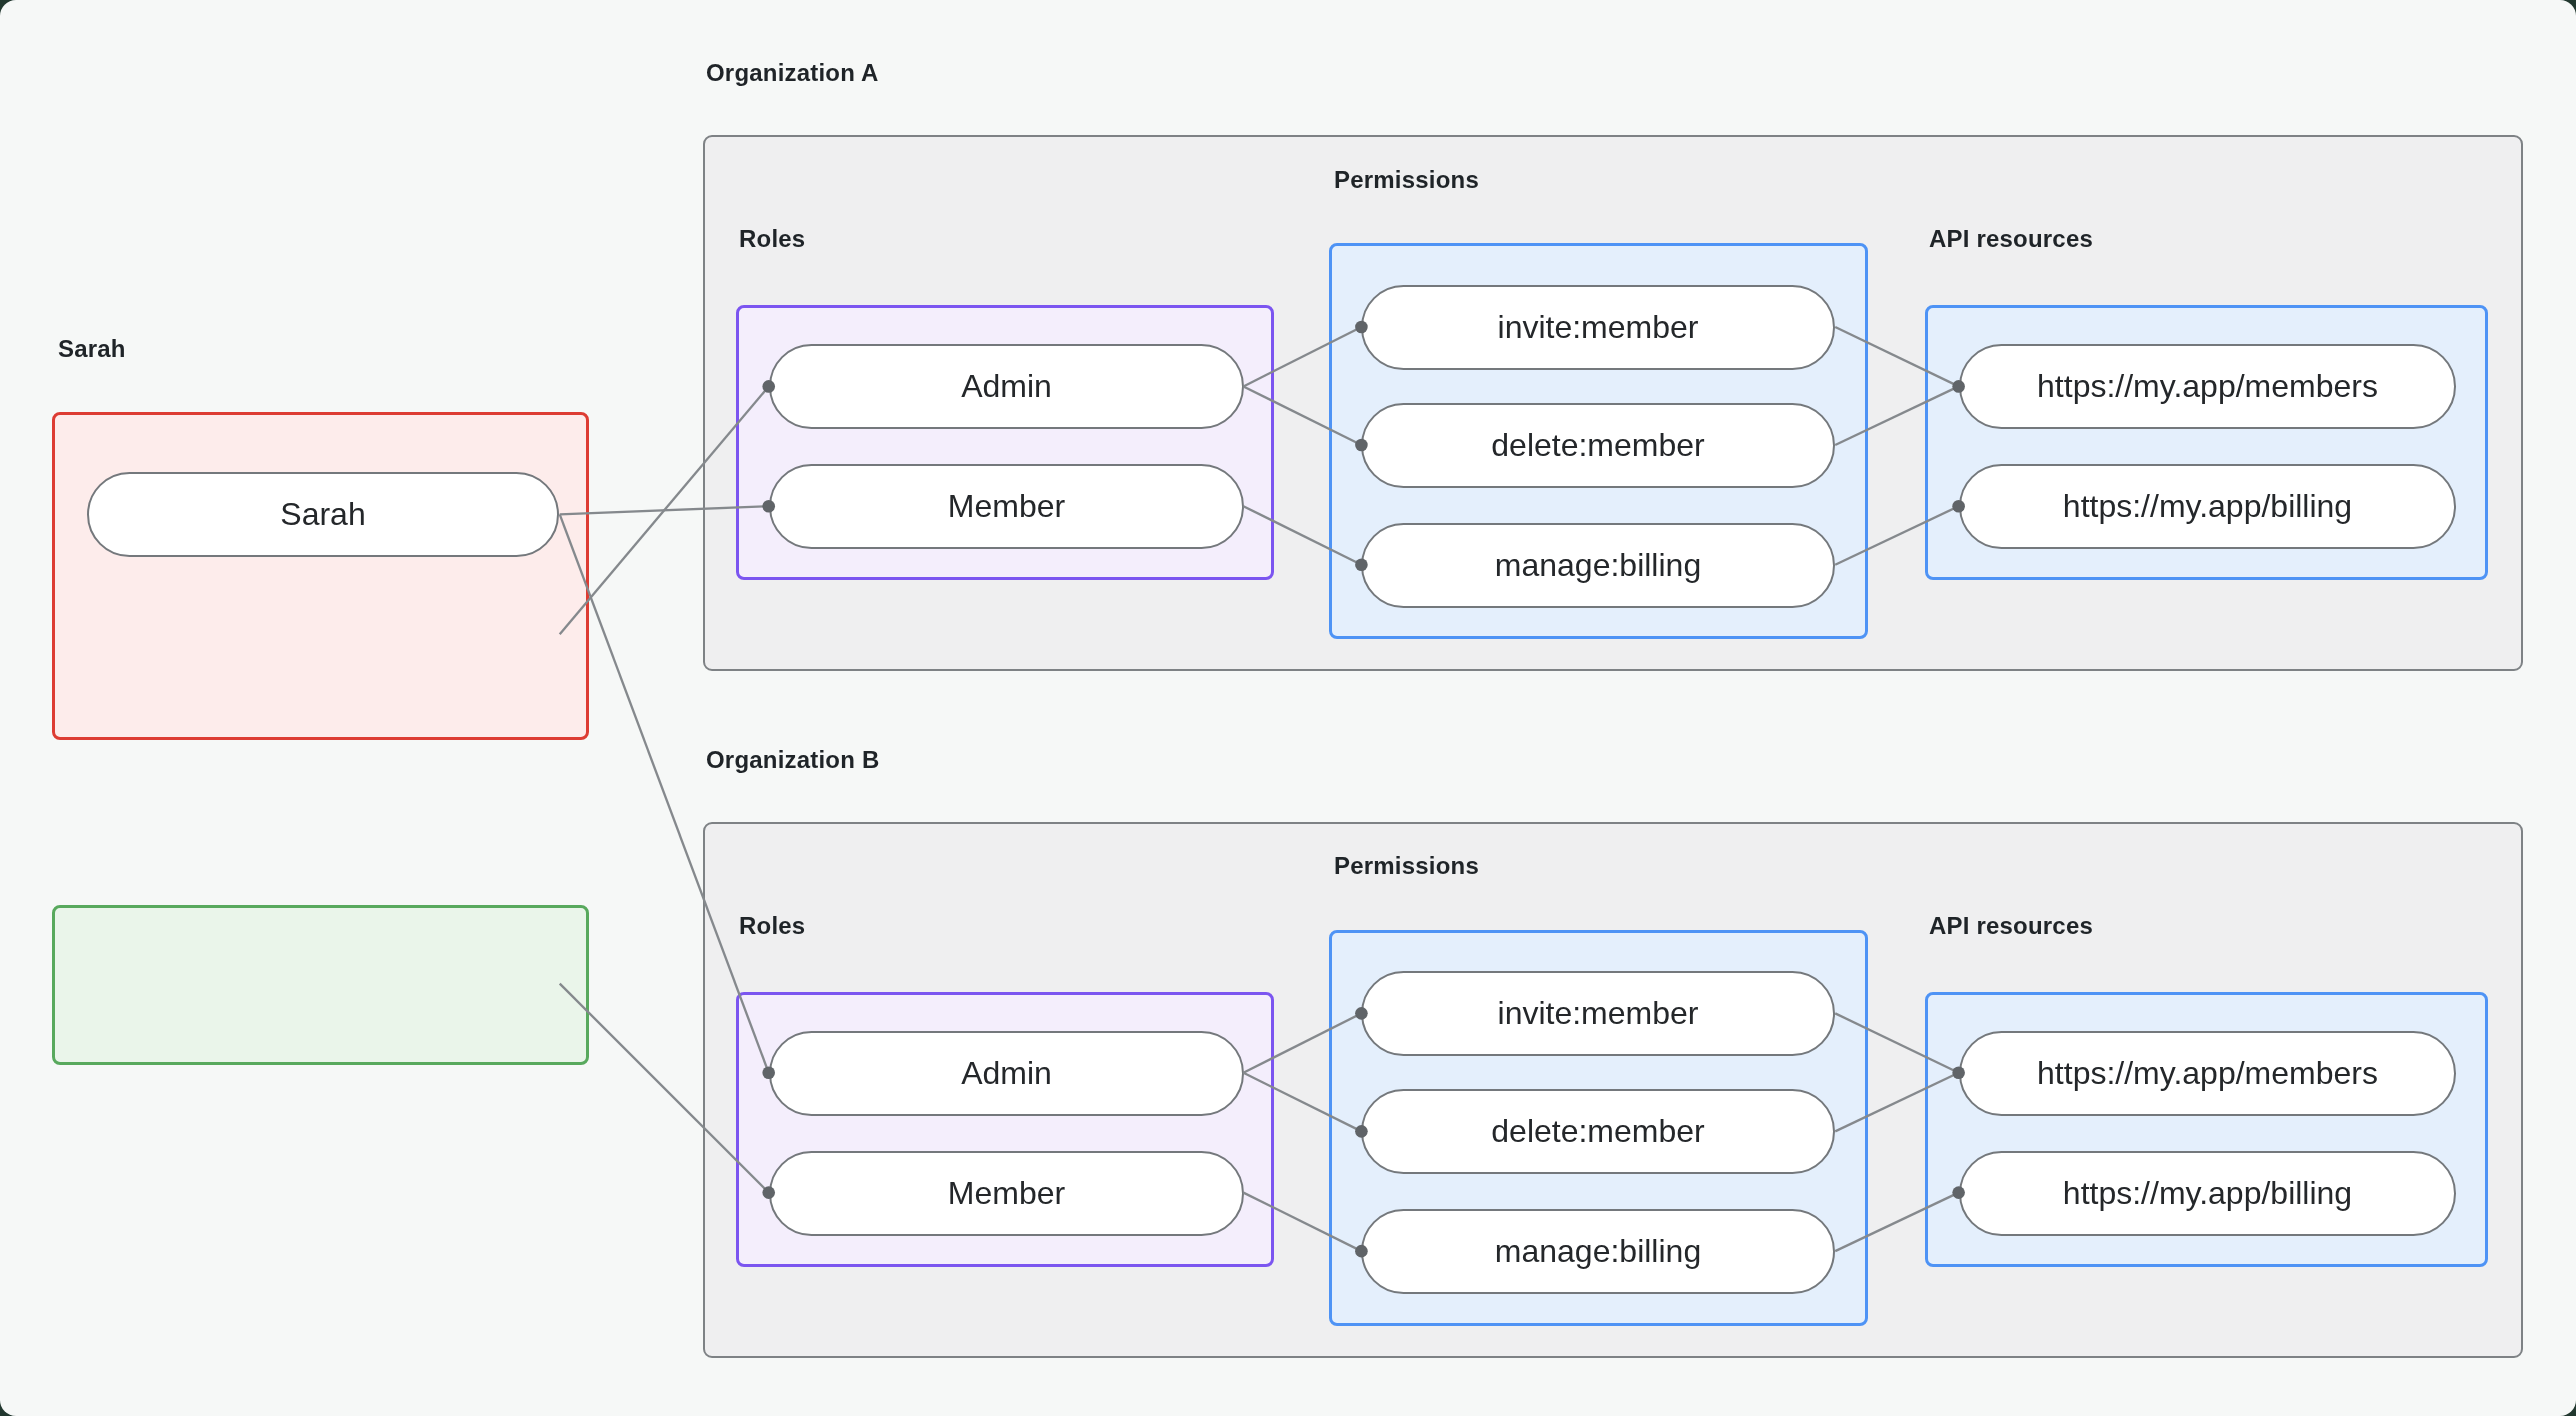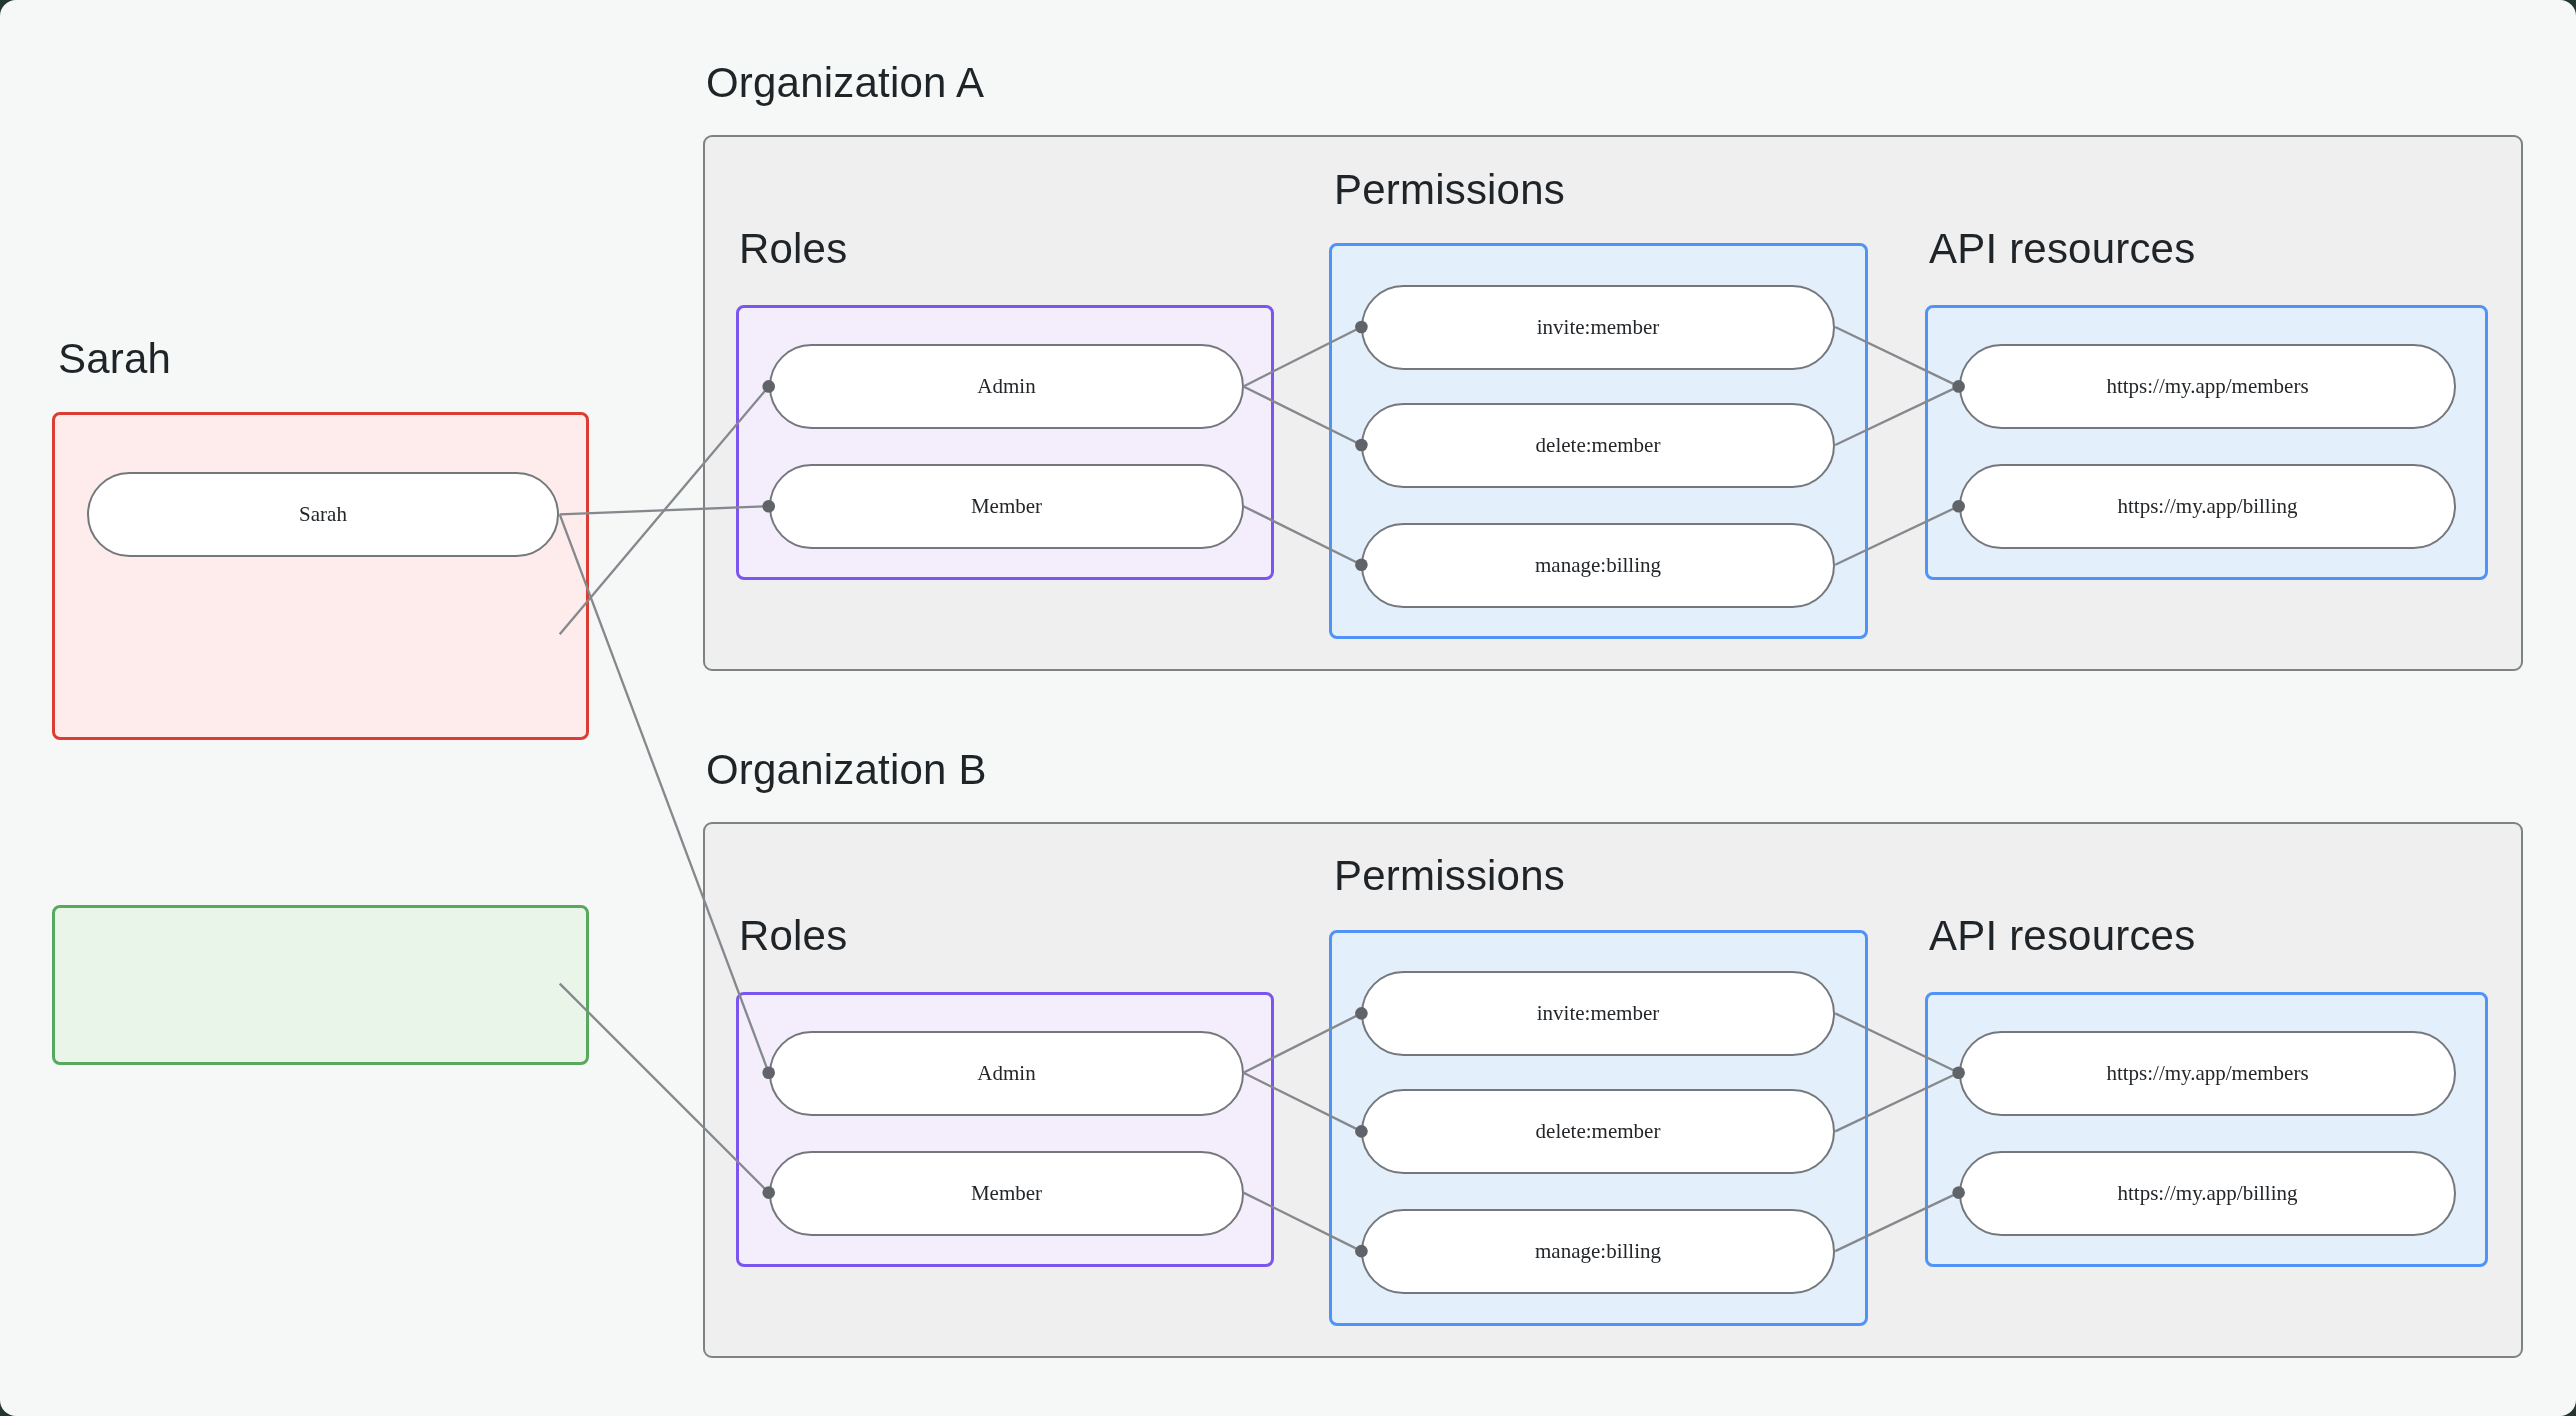--- a/index.html
+++ b/index.html
@@ -2,37 +2,37 @@
 <html style="--page_bg: #f6f8f7; --corner_bg: #22382f; --org_fill: #efeff0; --org_border: #7e8285; --red_border: #dd3c33; --red_fill: #fdeceb; --green_border: #58a95d; --green_fill: #eaf5ea; --purple_border: #7b55f0; --purple_fill: #f4eefc; --blue_border: #4e93f5; --blue_fill: #e4effc; --pill_border: #74787c; --line: #85898d; --dot: #606468;font-size:14.4px"><head>
 <meta charset="utf-8">
 <style>
   html,body{margin:0;padding:0;background:var(--corner_bg,#22382f);}
   .canvas{
     position:relative;width:2576px;height:1416px;overflow:hidden;
     background:var(--page_bg,#f6f8f7);border-radius:16px;
     font-family:"Liberation Sans","DejaVu Sans",sans-serif;
   }
   .sec-label{
-    position:absolute;font-size:42px;font-weight:400;color:#1f2428;
+    position:absolute;font-size:24px;font-weight:700;color:#1f2428;
     letter-spacing:0.2px;white-space:nowrap;
   }
   .group{position:absolute;box-sizing:border-box;border-radius:8px;}
   .group.red{background:var(--red_fill);border:3.6px solid var(--red_border);}
   .group.green{background:var(--green_fill);border:3.6px solid var(--green_border);}
   .group.purple{background:var(--purple_fill);border:3.6px solid var(--purple_border);}
   .group.blue{background:var(--blue_fill);border:3.6px solid var(--blue_border);}
   .org-box{
     position:absolute;box-sizing:border-box;border-radius:9px;
     background:var(--org_fill);border:2.7px solid var(--org_border);
   }
   .pill{
     position:absolute;box-sizing:border-box;height:85px;
     background:#ffffff;border:2.7px solid var(--pill_border);border-radius:43px;
     display:flex;align-items:center;justify-content:center;
-    font-size:21px;color:#24272a;white-space:nowrap;font-family:Liberation Serif, serif;
+    font-size:32px;color:#24272a;white-space:nowrap;
   }
   svg.wires{position:absolute;left:0;top:0;pointer-events:none;}
   svg.wires line{stroke:var(--line);stroke-width:2.6;}
   svg.wires circle{fill:var(--dot);}
 </style>
 </head>
 <body>
 
 <div class="canvas">
 

